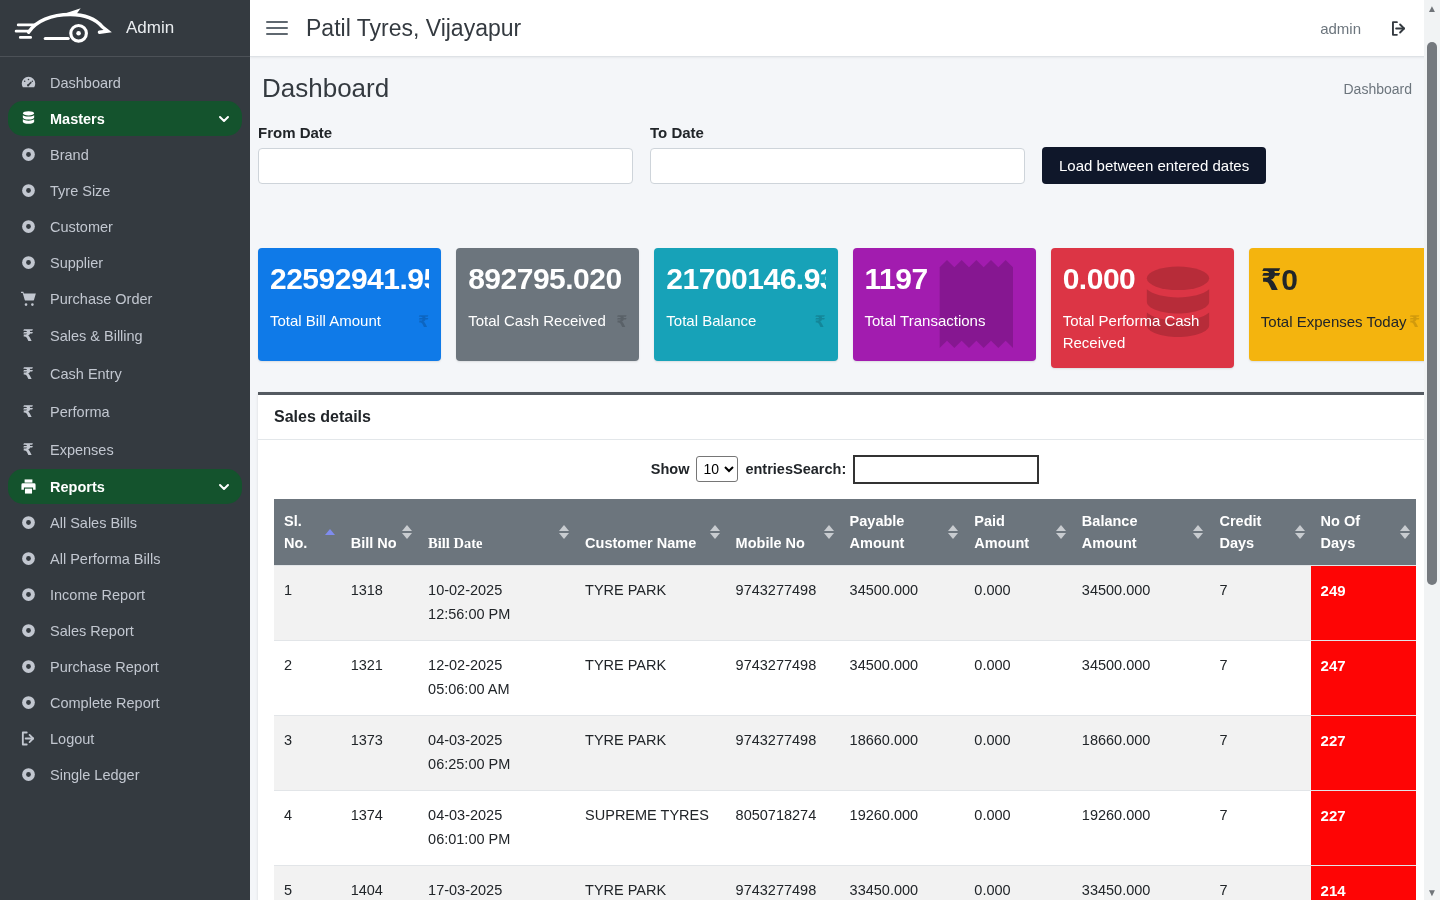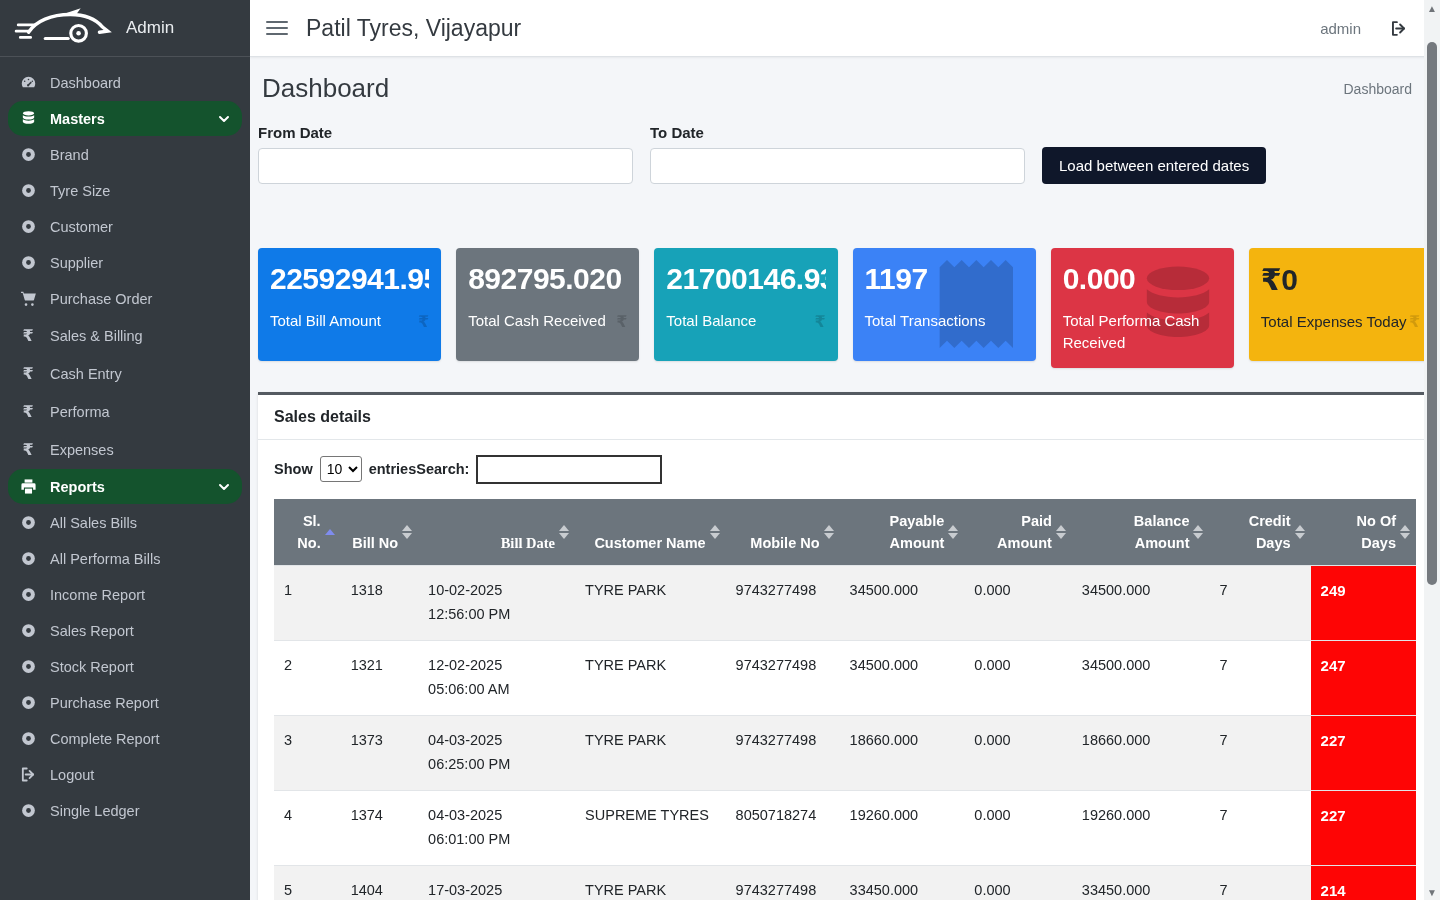--- a/index.html
+++ b/index.html
@@ -48,27 +48,27 @@
   .card { flex:1; min-height:113px; border-radius:4px; padding:14px 12px 14px 12px; position:relative; overflow:hidden; box-shadow:0 1px 2px rgba(0,0,0,.1); }
   .card-value { font-size:30px; font-weight:bold; white-space:nowrap; overflow:hidden; letter-spacing:-.5px; position:relative; z-index:2; }
   .card-label { font-size:15px; margin-top:14px; position:relative; z-index:2; line-height:1.45; }
   .card-wm { position:absolute; right:12px; top:8px; z-index:1; font-size:84px; font-weight:bold; line-height:1; }
   .card-wm svg { width:88px; height:96px; }
 
   
   .panel { background:#fff; margin-top:24px; border-top:3px solid #545a61; border-radius:0 0 4px 4px; box-shadow:0 1px 3px rgba(0,0,0,.12); }
   .panel-header { padding:13px 16px; border-bottom:1px solid #e3e7ea; font-size:16px; font-weight:bold; color:#212529; }
   .panel-body { padding:15px 16px; }
-  .table-controls { display:flex; justify-content:flex-start; align-items:center; margin-bottom:15px; }
+  .table-controls { display:flex; justify-content:center; align-items:center; margin-bottom:15px; }
   .show-group, .search-group { display:flex; align-items:center; gap:7px; font-weight:bold; font-size:14.5px; color:#212529; }
   .show-group select { border:1px solid #767676; border-radius:3px; height:26px; font-size:14px; padding:0 2px; background:#fff; font-family:inherit; }
   .search-group input { width:186px; height:29px; border:2px solid #333; background:#fff; padding:0 6px; font-size:14px; outline:none; }
 
   table { width:100%; border-collapse:collapse; table-layout:fixed; }
-  thead th { background:#6c757d; color:#fff; font-size:14.5px; font-weight:bold; text-align:right; padding:11px 20px 11px 10px; vertical-align:bottom; position:relative; line-height:1.55; cursor:pointer; }
+  thead th { background:#6c757d; color:#fff; font-size:14.5px; font-weight:bold; text-align:left; padding:11px 20px 11px 10px; vertical-align:bottom; position:relative; line-height:1.55; cursor:pointer; }
   thead th .sorts { position:absolute; right:6px; top:50%; transform:translateY(-50%); display:flex; flex-direction:column; gap:2px; }
   .tri-up { width:0; height:0; border-left:5px solid transparent; border-right:5px solid transparent; border-bottom:6px solid #c8ccd0; }
   .tri-down { width:0; height:0; border-left:5px solid transparent; border-right:5px solid transparent; border-top:6px solid #c8ccd0; }
   .tri-up.active { border-bottom-color:#7f8cee; }
   tbody td { font-size:14.5px; color:#212529; padding:13px 10px; vertical-align:top; line-height:1.65; border-top:1px solid #e2e5e8; }
   tbody tr.odd { background:#f2f2f2; }
   tbody tr.even { background:#fff; }
   td.hl { background:#fe0505; color:#fff; font-weight:bold; font-size:15px; }
   th:nth-child(1){width:62px;} th:nth-child(2){width:72px;} th:nth-child(3){width:146px;font-family:Liberation Serif, serif;}
   th:nth-child(4){width:140px;} th:nth-child(5){width:106px;} th:nth-child(6){width:116px;}
@@ -239,29 +239,20 @@
           <span class="nav-label">Income Report</span>
         </a>
         <a class="nav-item">
           <span class="nav-icon">
             <svg viewBox="0 0 24 24">
               <circle cx="12" cy="12" r="9" fill="currentColor"></circle>
               <circle cx="12" cy="12" r="3.4" fill="#343a40"></circle>
             </svg>
           </span>
           <span class="nav-label">Sales Report</span>
-        </a>
-        <a class="nav-item">
-          <span class="nav-icon">
-            <svg viewBox="0 0 24 24">
-              <circle cx="12" cy="12" r="9" fill="currentColor"></circle>
-              <circle cx="12" cy="12" r="3.4" fill="#343a40"></circle>
-            </svg>
-          </span>
-          <span class="nav-label">Stock Report</span>
         </a>
         <a class="nav-item">
           <span class="nav-icon">
             <svg viewBox="0 0 24 24">
               <circle cx="12" cy="12" r="9" fill="currentColor"></circle>
               <circle cx="12" cy="12" r="3.4" fill="#343a40"></circle>
             </svg>
           </span>
           <span class="nav-label">Purchase Report</span>
         </a>
@@ -343,21 +334,21 @@
           <div class="card" style="background: rgb(108, 117, 125); color: rgb(255, 255, 255);">
             <div class="card-value">892795.020</div>
             <div class="card-label">Total Cash Received</div>
             <span class="card-wm" style="color:rgba(0,0,0,0.17)"><span class="rupee-glyph">₹</span></span>
           </div>
           <div class="card" style="background: rgb(23, 162, 184); color: rgb(255, 255, 255);">
             <div class="card-value">21700146.930</div>
             <div class="card-label">Total Balance</div>
             <span class="card-wm" style="color:rgba(0,0,0,0.17)"><span class="rupee-glyph">₹</span></span>
           </div>
-          <div class="card" style="background: #3b82f6; color: rgb(255, 255, 255);">
+          <div class="card" style="background: #a21caf; color: rgb(255, 255, 255);">
             <div class="card-value">1197</div>
             <div class="card-label">Total Transactions</div>
             <span class="card-wm" style="color:rgba(0,0,0,0.17)"><svg viewBox="0 0 24 26" fill="currentColor">
                 <path d="M3 1l2 2 2-2 2 2 2-2 2 2 2-2 2 2 2-2 2 2v22l-2-2-2 2-2-2-2 2-2-2-2 2-2-2-2 2-2-2-2 2V3z"></path>
               </svg></span>
           </div>
           <div class="card" style="background: rgb(220, 53, 69); color: rgb(255, 255, 255);">
             <div class="card-value">0.000</div>
             <div class="card-label">Total Performa Cash Received</div>
             <span class="card-wm" style="color:rgba(0,0,0,0.17)"><svg viewBox="0 0 24 24" fill="currentColor">

